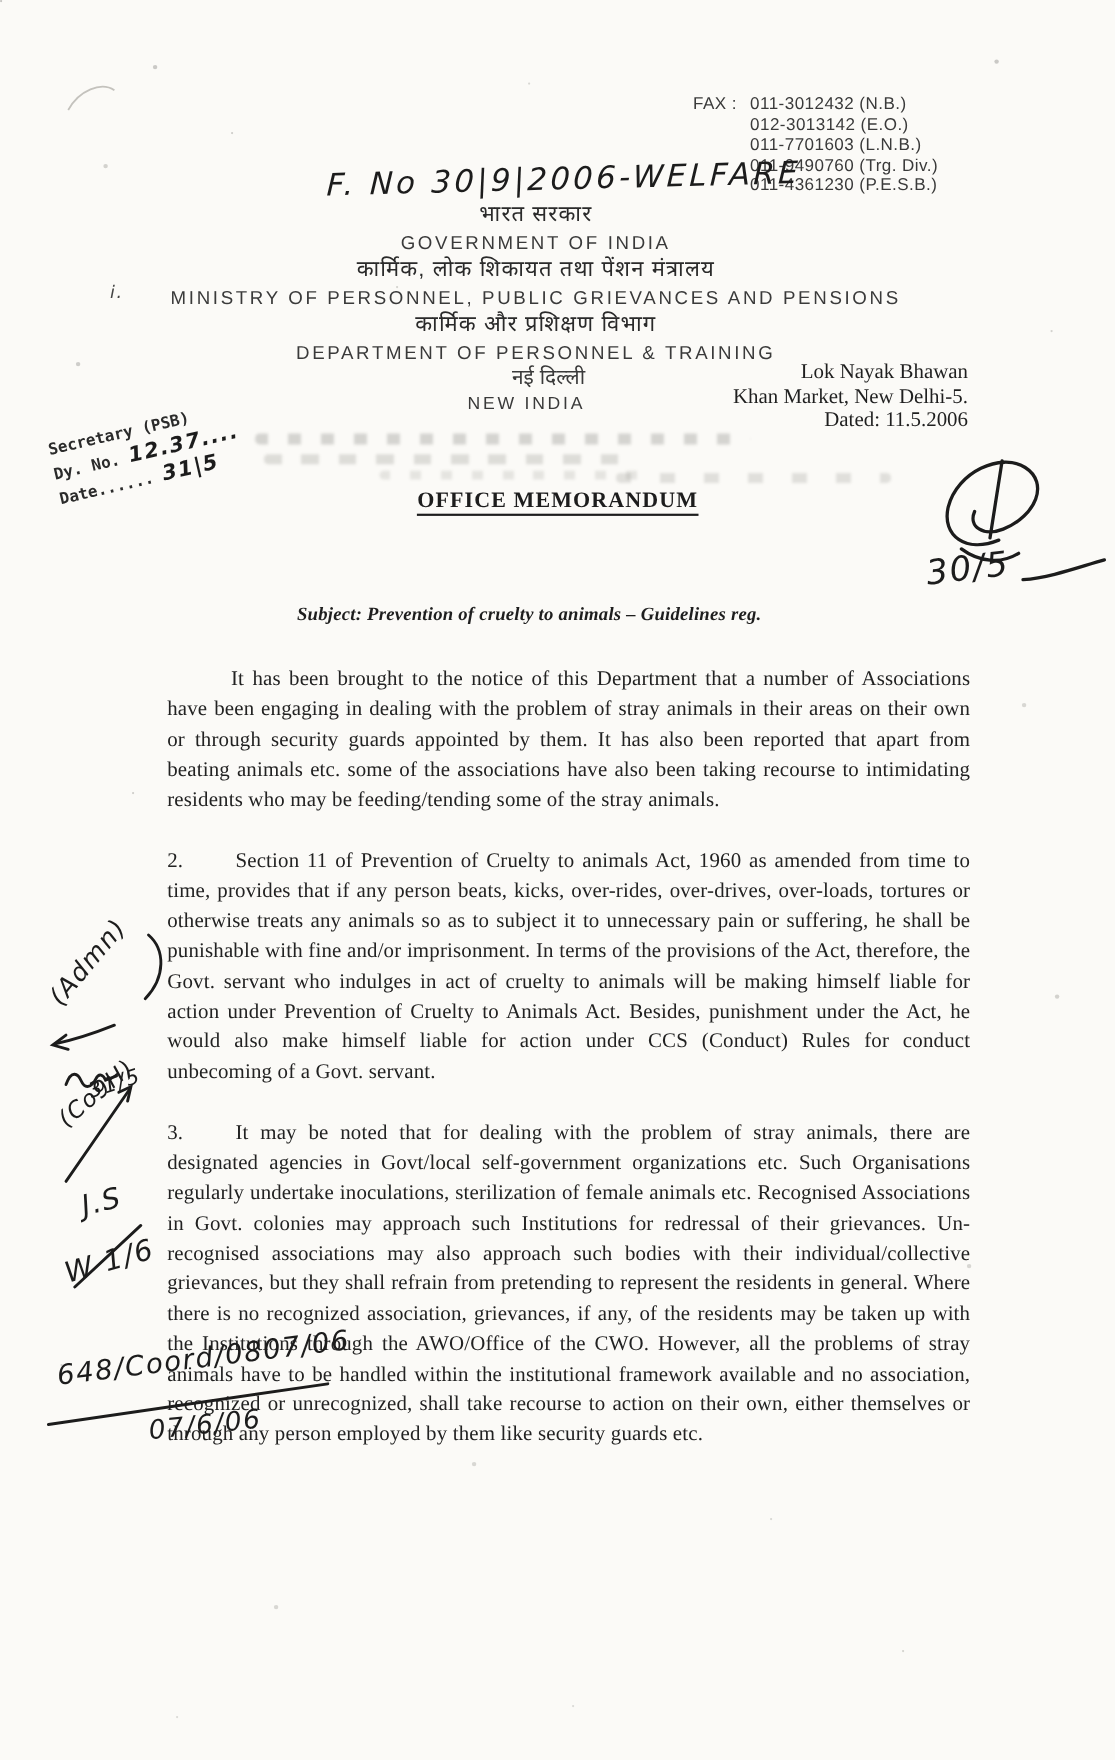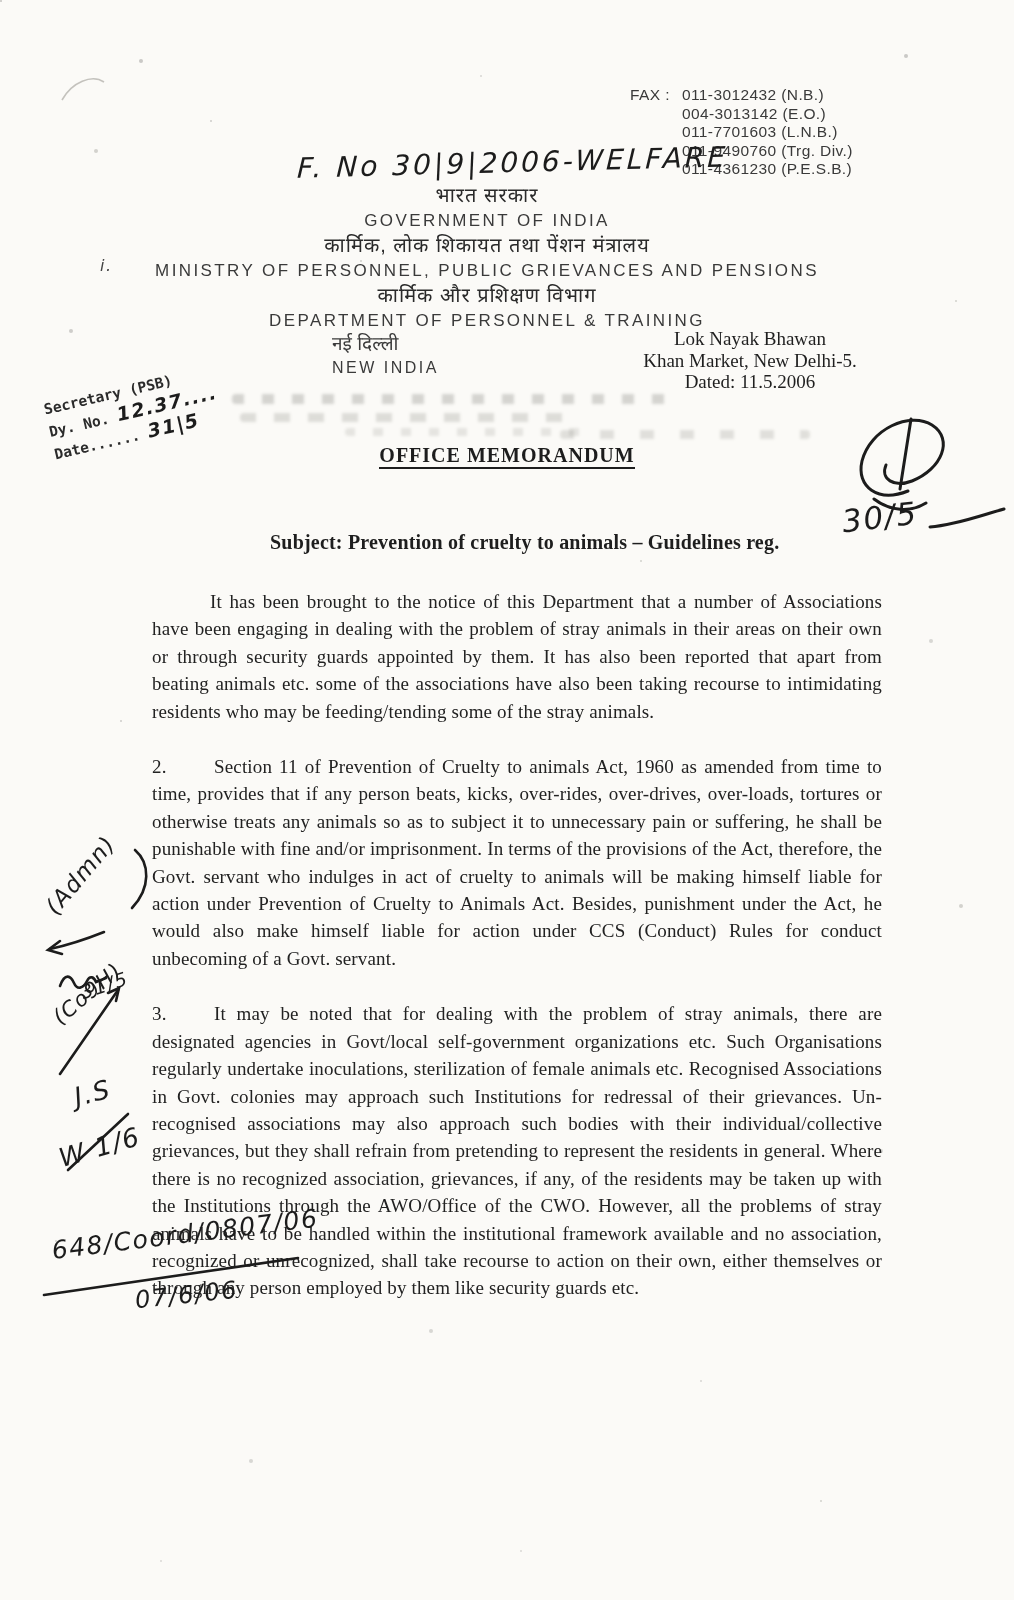--- a/index.html
+++ b/index.html
@@ -29,56 +29,56 @@
   }
   .letterhead .hi{
     font-family:"Liberation Sans", sans-serif;
     font-size:20px;line-height:25px;letter-spacing:1px;color:#2a2a2a;
   }
   .letterhead .en{
     font-family:"Liberation Sans", sans-serif;
     font-size:17px;line-height:25px;letter-spacing:2.4px;color:#3a3a3a;
   }
   .city{
-    position:absolute;left:332px;top:332px;width:200px;text-align:left;
+    position:absolute;left:332px;top:332px;width:200px;text-align:right;
     font-family:"Liberation Sans", sans-serif;color:#3a3a3a;
   }
   .city .hi{font-size:19px;line-height:24px;}
   .city .en{font-size:16px;line-height:24px;letter-spacing:2.5px;}
   .address{
     position:absolute;left:620px;top:328px;width:260px;
-    text-align:center;font-size:19px;line-height:21.5px;color:#1f1f1f;
+    text-align:right;font-size:19px;line-height:21.5px;color:#1f1f1f;
   }
   
   .stamp{
     position:absolute;left:42px;top:400px;width:230px;
     transform:rotate(-13deg);transform-origin:left top;
     font-family:"DejaVu Sans Mono", monospace;
     font-weight:bold;font-size:14.5px;line-height:21px;color:#2b2b2b;
     white-space:nowrap;
   }
   .stamp .hand{font-size:19px;}
   
   .om-title{
     position:absolute;left:0;top:444px;width:1014px;text-align:center;
   }
   .om-title span{
     font-weight:bold;font-size:20px;letter-spacing:1px;color:#1d1d1d;
     border-bottom:2.5px solid #1d1d1d;padding-bottom:1px;margin-top:36px;
   }
   .subject{
-    position:absolute;left:270px;top:531px;width:560px;
-    font-weight:bold;font-size:20px;color:#1e1e1e;letter-spacing:.2px;
+    position:absolute;left:270px;top:549px;width:560px;
+    font-weight:bold;font-size:17px;color:#1e1e1e;letter-spacing:.2px;font-style:italic;
   }
   .bodytext{
     position:absolute;left:152px;top:588px;width:730px;
     font-size:19px;line-height:27.4px;text-align:justify;color:#222222;
     letter-spacing:.15px;
   }
-  .bodytext p{margin:0 0 28px 0;}
+  .bodytext p{margin:16px 0 28px 0;}
   .bodytext p.p-first{text-indent:58px;}
   .pnum{display:inline-block;width:62px;}
   
   .hand{
     font-family:"DejaVu Sans", sans-serif;
     font-style:italic;color:#1c1c1c;letter-spacing:1.5px;
   }
   .fno{
     position:absolute;left:297px;top:146px;
     font-size:28px;letter-spacing:3px;transform:rotate(-1.5deg) skewX(-4deg);
@@ -126,21 +126,21 @@
 
   <div class="smudge sm1"></div>
   <div class="smudge sm2"></div>
   <div class="smudge sm3"></div>
   <div class="smudge sm4"></div>
 
   <div class="fax">
     <span>FAX :</span>
     <div>
       <div>011-3012432 (N.B.)</div>
-      <div>004-3013142 (E.O.)</div>
+      <div>012-3013142 (E.O.)</div>
       <div>011-7701603 (L.N.B.)</div>
       <div>011-9490760 (Trg. Div.)</div>
       <div>011-4361230 (P.E.S.B.)</div>
     </div>
   </div>
 
   <div class="hand fno">F. No 30|9|2006-WELFARE</div>
 
   <div class="letterhead">
     <div class="hi">भारत सरकार</div>

